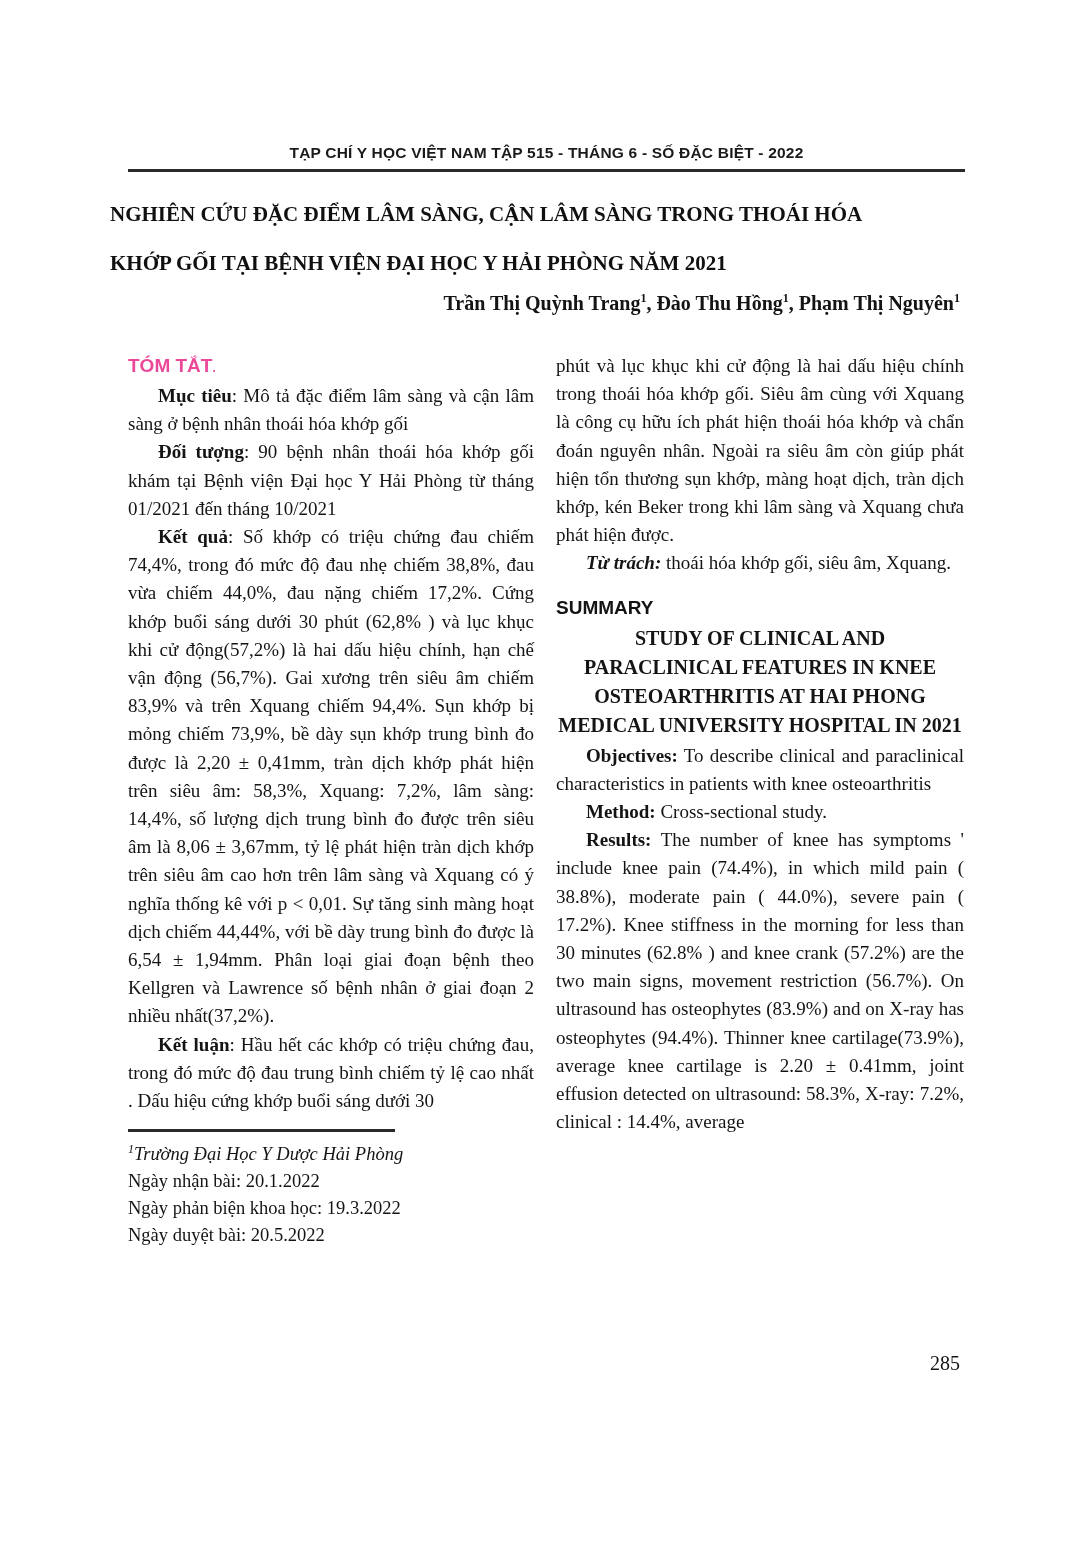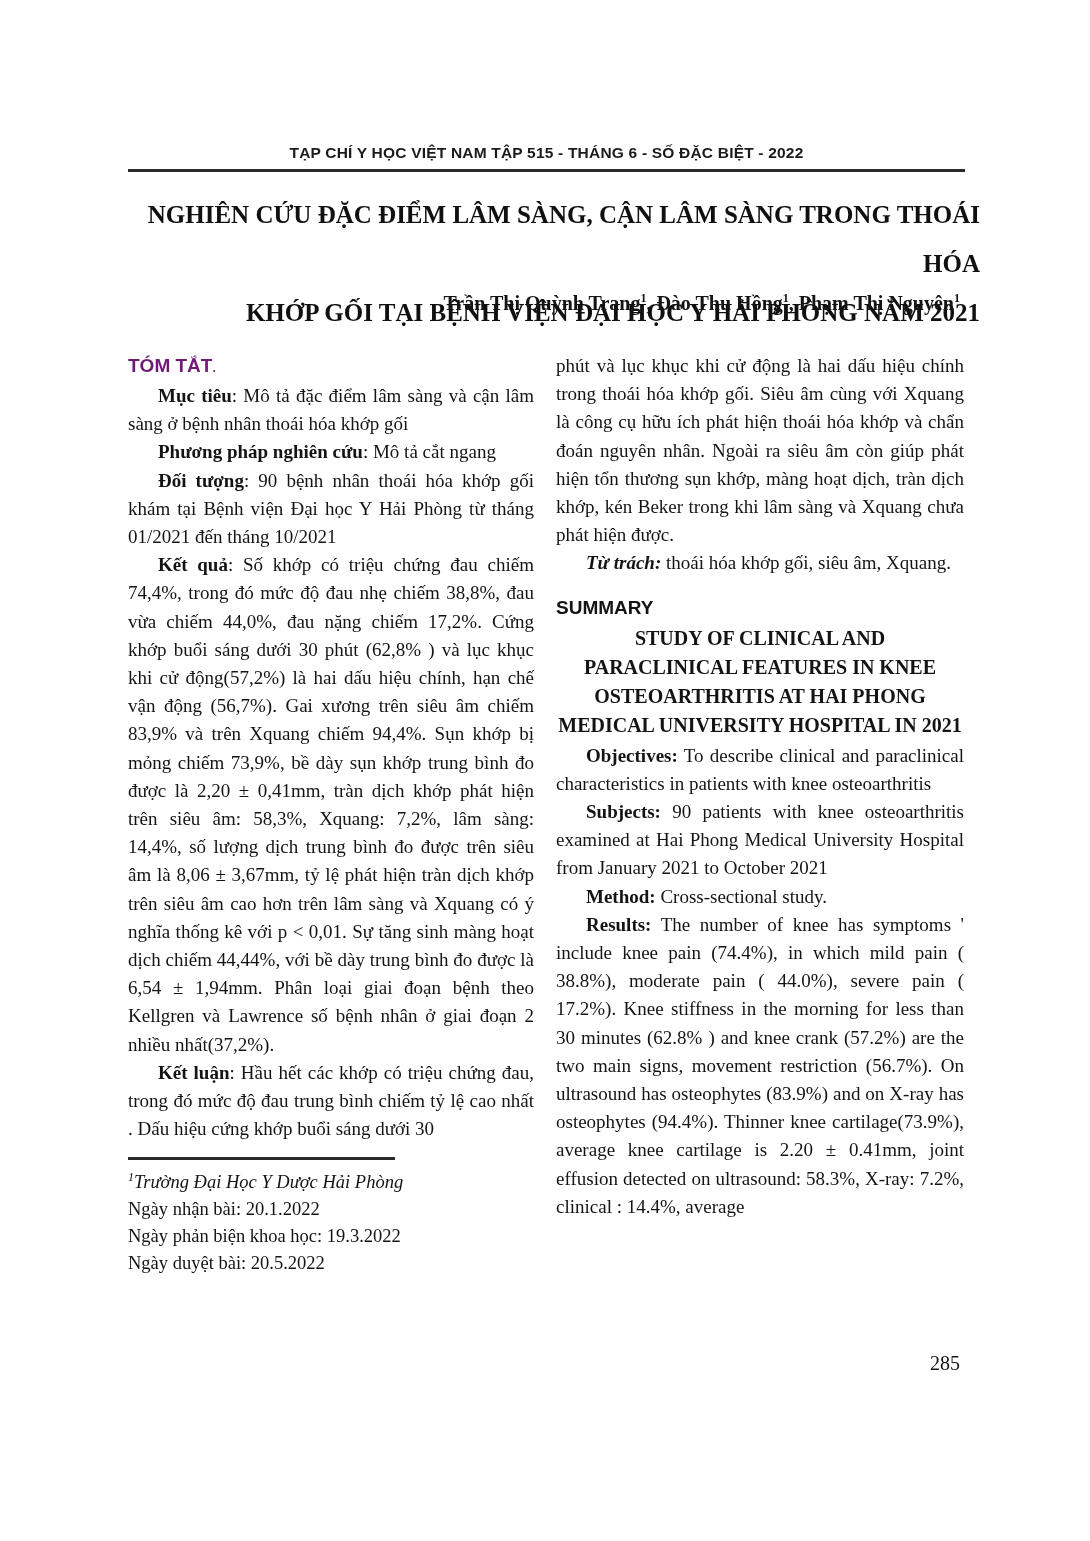--- a/index.html
+++ b/index.html
@@ -24,22 +24,22 @@
   }
   .header-rule {
     position: absolute;
     top: 169px; left: 128px; width: 837px; height: 3px;
     background: #2a2a2a;
   }
   .vn-title {
     position: absolute;
     top: 190px; left: 110px; width: 870px;
     margin: 0;
-    text-align: right;
-    font-size: 25px;
+    text-align: left;
+    font-size: 21px;
     font-weight: bold;
     line-height: 49px;
     color: #101010;
   }
   .authors {
     position: absolute;
     top: 292px; left: 128px; width: 832px;
     text-align: right;
     font-weight: bold;
     font-size: 20px;
@@ -53,21 +53,21 @@
     line-height: 28.2px;
   }
   .col-left  { left: 128px; width: 406px; }
   .col-right { left: 556px; width: 408px; }
   .section-heading {
     font-family: "Liberation Sans", sans-serif;
     font-weight: bold;
     font-size: 19px;
     line-height: 28px;
     margin: 0;
-    color: #701a75;
+    color: #ec4899;
   }
   .heading-dot { font-size: 12px; }
   .body-para {
     margin: 0;
     text-align: justify;
     text-indent: 30px;
   }
   .no-indent { text-indent: 0; }
   .kw-lead { font-weight: bold; font-style: italic; }
   .summary-heading {
@@ -107,21 +107,20 @@
 
   <h1 class="vn-title"><span>NGHIÊN CỨU ĐẶC ĐIỂM LÂM SÀNG, CẬN LÂM SÀNG TRONG THOÁI HÓA</span><br><span>KHỚP GỐI TẠI BỆNH VIỆN ĐẠI HỌC Y HẢI PHÒNG NĂM 2021</span></h1>
 
   <div class="authors"><span><span>Trần Thị Quỳnh Trang</span><sup>1</sup><span>, </span></span><span><span>Đào Thu Hồng</span><sup>1</sup><span>, </span></span><span><span>Phạm Thị Nguyên</span><sup>1</sup><span></span></span></div>
 
   <div class="col col-left">
     <div class="section-heading"><span>TÓM TẮT</span><span class="heading-dot">.</span></div>
 
     <p class="body-para"><b>Mục tiêu</b><span>: Mô tả đặc điểm lâm sàng và cận lâm sàng ở bệnh nhân thoái hóa khớp gối</span></p>
 
-    <p class="body-para"><b>Phương pháp nghiên cứu</b><span>: Mô tả cắt ngang</span></p>
 
     <p class="body-para"><b>Đối tượng</b><span>: 90 bệnh nhân thoái hóa khớp gối khám tại Bệnh viện Đại học Y Hải Phòng từ tháng 01/2021 đến tháng 10/2021</span></p>
 
     <p class="body-para"><b>Kết quả</b><span>: Số khớp có triệu chứng đau chiếm 74,4%, trong đó mức độ đau nhẹ chiếm 38,8%, đau vừa chiếm 44,0%, đau nặng chiếm 17,2%. Cứng khớp buổi sáng dưới 30 phút (62,8% ) và lục khục khi cử động(57,2%) là hai dấu hiệu chính, hạn chế vận động (56,7%). Gai xương trên siêu âm chiếm 83,9% và trên Xquang chiếm 94,4%. Sụn khớp bị mỏng chiếm 73,9%, bề dày sụn khớp trung bình đo được là 2,20 ± 0,41mm, tràn dịch khớp phát hiện trên siêu âm: 58,3%, Xquang: 7,2%, lâm sàng: 14,4%, số lượng dịch trung bình đo được trên siêu âm là 8,06 ± 3,67mm, tỷ lệ phát hiện tràn dịch khớp trên siêu âm cao hơn trên lâm sàng và Xquang có ý nghĩa thống kê với p &lt; 0,01. Sự tăng sinh màng hoạt dịch chiếm 44,44%, với bề dày trung bình đo được là 6,54 ± 1,94mm. Phân loại giai đoạn bệnh theo Kellgren và Lawrence số bệnh nhân ở giai đoạn 2 nhiều nhất(37,2%).</span></p>
 
     <p class="body-para"><b>Kết luận</b><span>: Hầu hết các khớp có triệu chứng đau, trong đó mức độ đau trung bình chiếm tỷ lệ cao nhất . Dấu hiệu cứng khớp buổi sáng dưới 30</span></p>
 
     <div class="footnote">
       <div class="footnote-rule"></div>
       <div class="footnote-affil"><sup>1</sup><span>Trường Đại Học Y Dược Hải Phòng</span></div>
@@ -135,21 +134,20 @@
     <p class="body-para no-indent">phút và lục khục khi cử động là hai dấu hiệu chính trong thoái hóa khớp gối. Siêu âm cùng với Xquang là công cụ hữu ích phát hiện thoái hóa khớp và chẩn đoán nguyên nhân. Ngoài ra siêu âm còn giúp phát hiện tổn thương sụn khớp, màng hoạt dịch, tràn dịch khớp, kén Beker trong khi lâm sàng và Xquang chưa phát hiện được.</p>
 
     <p class="body-para"><span class="kw-lead">Từ trách:</span><span> thoái hóa khớp gối, siêu âm, Xquang.</span></p>
 
     <div class="summary-heading">SUMMARY</div>
 
     <div class="en-title">STUDY OF CLINICAL AND PARACLINICAL FEATURES IN KNEE OSTEOARTHRITIS AT HAI PHONG MEDICAL UNIVERSITY HOSPITAL IN 2021</div>
 
     <p class="body-para"><b>Objectives:</b><span> To describe clinical and paraclinical characteristics in patients with knee osteoarthritis</span></p>
 
-    <p class="body-para"><b>Subjects:</b><span> 90 patients with knee osteoarthritis examined at Hai Phong Medical University Hospital from January 2021 to October 2021</span></p>
 
     <p class="body-para"><b>Method:</b><span> Cross-sectional study.</span></p>
 
     <p class="body-para"><b>Results:</b><span> The number of knee has symptoms ' include knee pain (74.4%), in which mild pain ( 38.8%), moderate pain ( 44.0%), severe pain ( 17.2%). Knee stiffness in the morning for less than 30 minutes (62.8% ) and knee crank (57.2%) are the two main signs, movement restriction (56.7%). On ultrasound has osteophytes (83.9%) and on X-ray has osteophytes (94.4%). Thinner knee cartilage(73.9%), average knee cartilage is 2.20 ± 0.41mm, joint effusion detected on ultrasound: 58.3%, X-ray: 7.2%, clinical : 14.4%, average</span></p>
   </div>
 
   <div class="page-number">285</div>
 
 </div>
 

